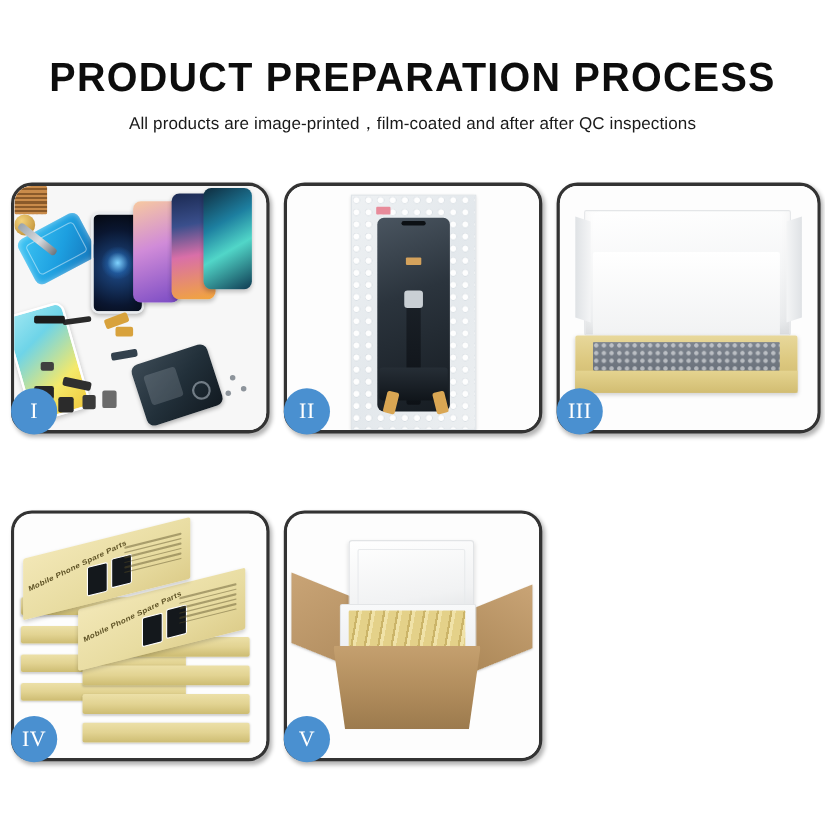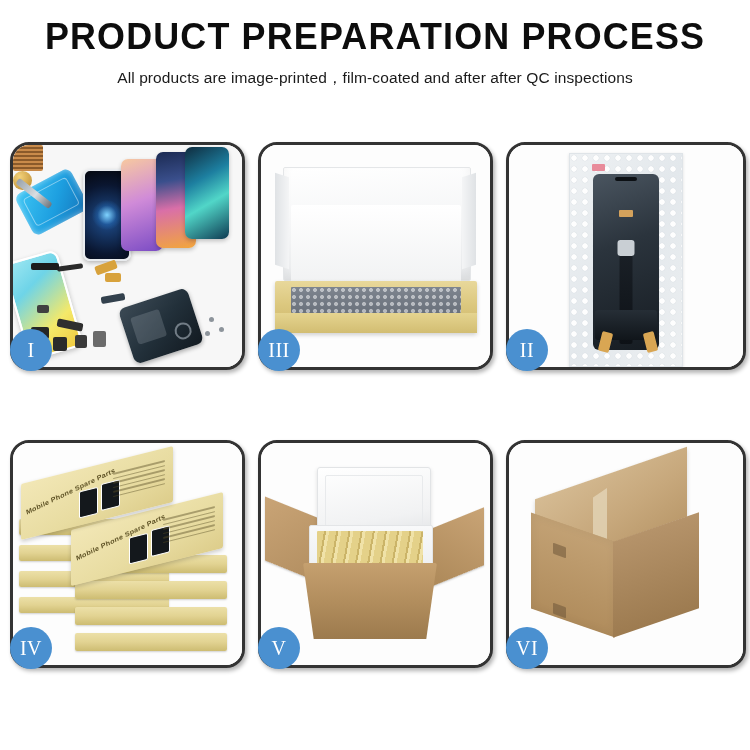--- a/index.html
+++ b/index.html
@@ -4,21 +4,21 @@
 <style>
   html,body{margin:0;padding:0;}
   body{
     width:750px;height:750px;background:#ffffff;
     font-family:"Liberation Sans", sans-serif;
     overflow:hidden;position:relative;
   }
   .page{width:750px;height:750px;position:relative;}
 
   
-  .header{padding-top:18px;text-align:center;}
+  .header{padding-top:28px;text-align:center;margin-top:24px;}
   .title{
     font-size:37px;font-weight:600;color:#0d0d0d;
     letter-spacing:1.2px;line-height:1;
     font-family:"Liberation Sans", sans-serif;
     transform:scaleX(0.97);
   }
   .subtitle{
     margin-top:13px;font-size:15.5px;color:#1a1a1a;
     font-weight:400;letter-spacing:0.1px;
     font-family:"Liberation Sans", sans-serif;
@@ -377,51 +377,51 @@
         <div class="phone ph-back"></div>
         <div class="driver"></div>
         <div class="screw" style="left:196px;top:172px;"></div>
         <div class="screw" style="left:206px;top:182px;"></div>
         <div class="screw" style="left:192px;top:186px;"></div>
       </div>
       <div class="badge">I</div>
     </div>
 
     <div class="card">
-      <div class="card-inner p3">
-        <div class="b3-lid"></div>
-        <div class="b3-lid-l"></div>
-        <div class="b3-lid-r"></div>
-        <div class="b3-foam"></div>
-        <div class="b3-base"></div>
-        <div class="b3-front"></div>
-        <div class="b3-inner"></div>
-      </div>
-      <div class="badge">III</div>
-    </div>
-
-    <div class="card">
       <div class="card-inner p2">
         <div class="bubble-bag">
           <div class="lcd">
             <div class="lcd-notch"></div>
             <div class="lcd-cable"></div>
             <div class="lcd-conn"></div>
             <div class="lcd-bottom"></div>
           </div>
           <div class="tape-top"></div>
           <div class="tape-y3"></div>
           <div class="tape-y1"></div>
           <div class="tape-y2"></div>
         </div>
       </div>
       <div class="badge">II</div>
     </div>
 
     <div class="card">
+      <div class="card-inner p3">
+        <div class="b3-lid"></div>
+        <div class="b3-lid-l"></div>
+        <div class="b3-lid-r"></div>
+        <div class="b3-foam"></div>
+        <div class="b3-base"></div>
+        <div class="b3-front"></div>
+        <div class="b3-inner"></div>
+      </div>
+      <div class="badge">III</div>
+    </div>
+
+    <div class="card">
       <div class="card-inner p4">
         <div class="stack">
           <div class="bx" style="left:0px;top:60px;width:150px;height:16px;"></div>
           <div class="bx" style="left:0px;top:86px;width:150px;height:16px;"></div>
           <div class="bx" style="left:0px;top:112px;width:150px;height:16px;"></div>
           <div class="bx" style="left:0px;top:138px;width:150px;height:16px;"></div>
 
           <div class="bx" style="left:56px;top:96px;width:152px;height:18px;"></div>
           <div class="bx" style="left:56px;top:122px;width:152px;height:18px;"></div>
           <div class="bx" style="left:56px;top:148px;width:152px;height:18px;"></div>
@@ -464,27 +464,15 @@
         <div class="c5-flapL"></div>
         <div class="c5-flapR"></div>
         <div class="c5-foamlid"></div>
         <div class="c5-foambox"></div>
         <div class="c5-content"></div>
         <div class="c5-body"></div>
       </div>
       <div class="badge">V</div>
     </div>
 
-    <div class="card">
-      <div class="card-inner p6">
-        <div class="c6-top">
-          <div class="c6-tape"></div>
-        </div>
-        <div class="c6-left"></div>
-        <div class="c6-right"></div>
-        <div class="c6-hole1"></div>
-        <div class="c6-hole2"></div>
-      </div>
-      <div class="badge">VI</div>
-    </div>
 
   </div>
 </div>
 
 </body></html>

